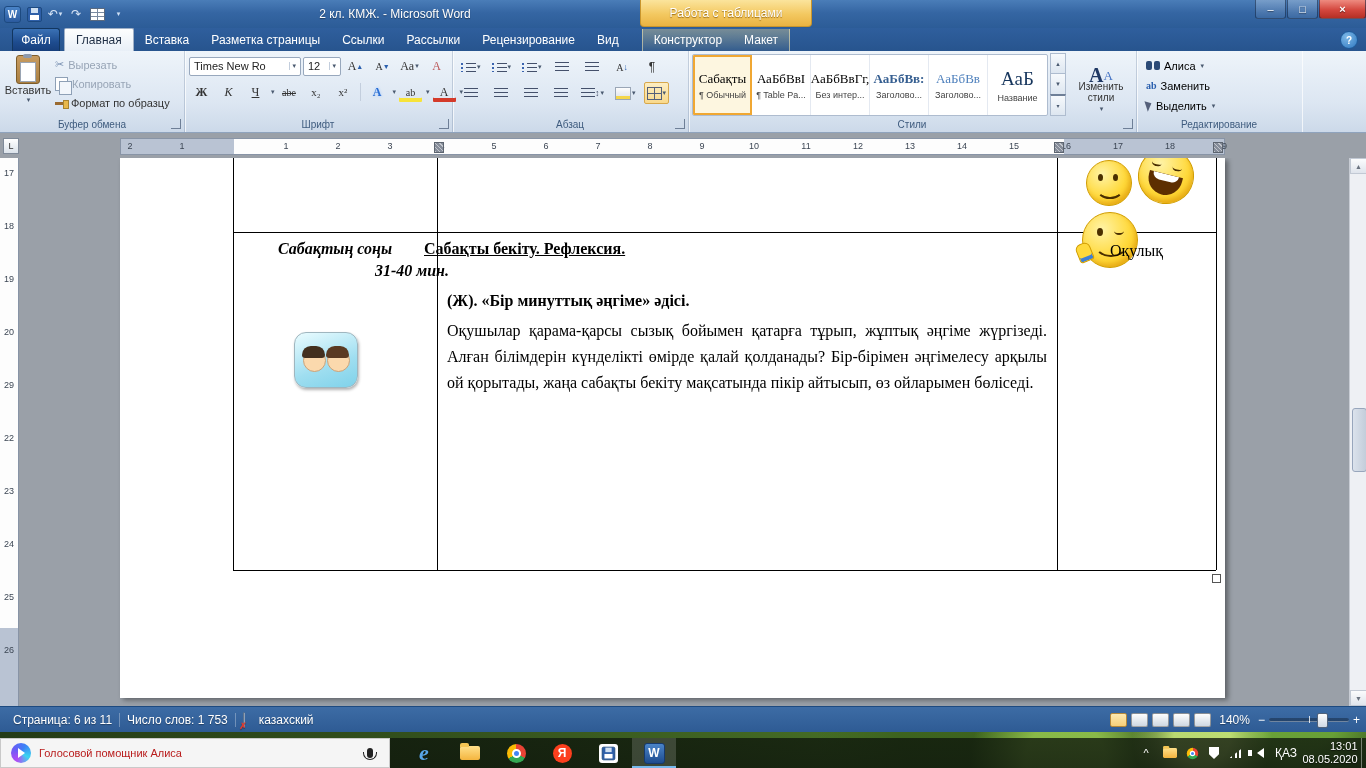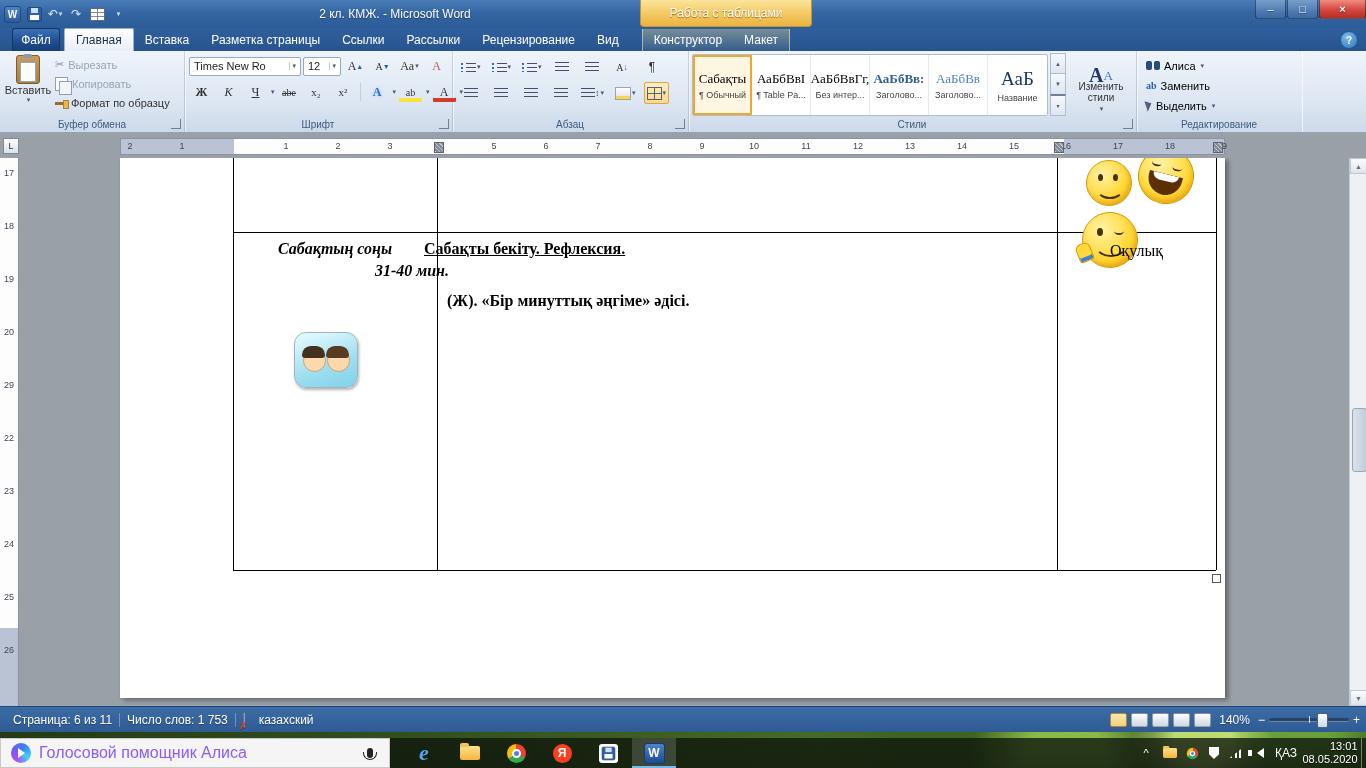--- a/index.html
+++ b/index.html
@@ -178,21 +178,21 @@
 
   
   .taskbar{position:absolute;left:0;top:738px;width:1366px;height:30px;
     background:linear-gradient(rgba(14,22,12,.78),rgba(14,22,12,.82));color:#fff;}
   .tsearch{position:absolute;left:0;top:0;width:390px;height:30px;background:#f5f5f5;border:1px solid #c9c9c9;
     box-sizing:border-box;display:flex;align-items:center;gap:8px;padding:0 10px;}
   .alisa{width:20px;height:20px;border-radius:50%;background:conic-gradient(from 210deg,#b14bf4,#6a5cf6,#3b82f6,#3ad6f0,#b14bf4);
     position:relative;flex:0 0 auto;}
   .alisa::after{content:"";position:absolute;left:7px;top:5px;width:0;height:0;border-left:7px solid #fff;
     border-top:5px solid transparent;border-bottom:5px solid transparent;}
-  .tsearch-text{color:#8b5cf6;font-size:16px;flex:1;white-space:nowrap;overflow:hidden;}
+  .tsearch-text{color:#b91c1c;font-size:11px;flex:1;white-space:nowrap;overflow:hidden;}
   .ic-mic{position:relative;width:6px;height:10px;background:#222;border-radius:3px;flex:0 0 auto;margin-right:6px;}
   .ic-mic::after{content:"";position:absolute;left:-4px;top:4px;width:12px;height:7px;border:1.5px solid #222;border-top:none;
     border-radius:0 0 7px 7px;}
   .tapp{position:absolute;top:0;width:44px;height:30px;display:flex;align-items:center;justify-content:center;}
   .tapp.active{background:rgba(255,255,255,.16);box-shadow:inset 0 -2px 0 #76b9ed;}
   .ic-ie{color:#58a6e8;font-family:"Liberation Serif",serif;font-style:italic;font-size:22px;font-weight:bold;text-shadow:0 0 2px rgba(0,0,0,.4);}
   .ic-folder{position:relative;width:20px;height:14px;background:linear-gradient(#ffe08a,#f4b53f);border-radius:2px;}
   .ic-folder::before{content:"";position:absolute;left:0;top:-3px;width:9px;height:4px;background:#f4c554;border-radius:2px 2px 0 0;}
   .ic-chrome{width:19px;height:19px;border-radius:50%;position:relative;
     background:conic-gradient(#ea4335 0 33%,#34a853 33% 66%,#fbbc05 66% 100%);}
@@ -535,20 +535,21 @@
 
       <div class="doc" style="position:absolute;left:233px;top:82px;width:204px;text-align:center;font-style:italic;font-weight:bold;">Сабақтың соңы</div>
       <div class="doc" style="position:absolute;left:233px;top:104px;width:204px;text-align:right;font-style:italic;font-weight:bold;margin-left:12px;">31-40 мин.</div>
       <div class="kids">
         <span class="head h1"></span>
         <span class="head h2"></span>
       </div>
 
       <div class="doc" style="position:absolute;left:424px;top:82px;width:600px;font-weight:bold;text-decoration:underline;">Сабақты бекіту. Рефлексия.</div>
       <div class="doc" style="position:absolute;left:447px;top:134px;width:600px;font-weight:bold;">(Ж). «Бір минуттық әңгіме» әдісі.</div>
+      <div class="doc" style="position:absolute;left:447px;top:160px;width:600px;text-align:justify;line-height:26px;">Оқушылар қарама-қарсы сызық бойымен қатарға тұрып, жұптық әңгіме жүргізеді.  Алған білімдерін күнделікті өмірде қалай қолданады? Бір-бірімен әңгімелесу арқылы ой қорытады, жаңа сабақты бекіту мақсатында пікір айтысып, өз ойларымен бөліседі.</div>
 
       <div class="doc" style="position:absolute;left:1057px;top:84px;width:159px;text-align:center;">Оқулық</div>
 
       <span class="rsz"></span>
 
       <div class="vscroll">
         <span class="scr-arr" style="top:0;">▲</span>
         <span class="scr-arr" style="bottom:0;">▼</span>
         <span class="scr-thumb"></span>
       </div>

